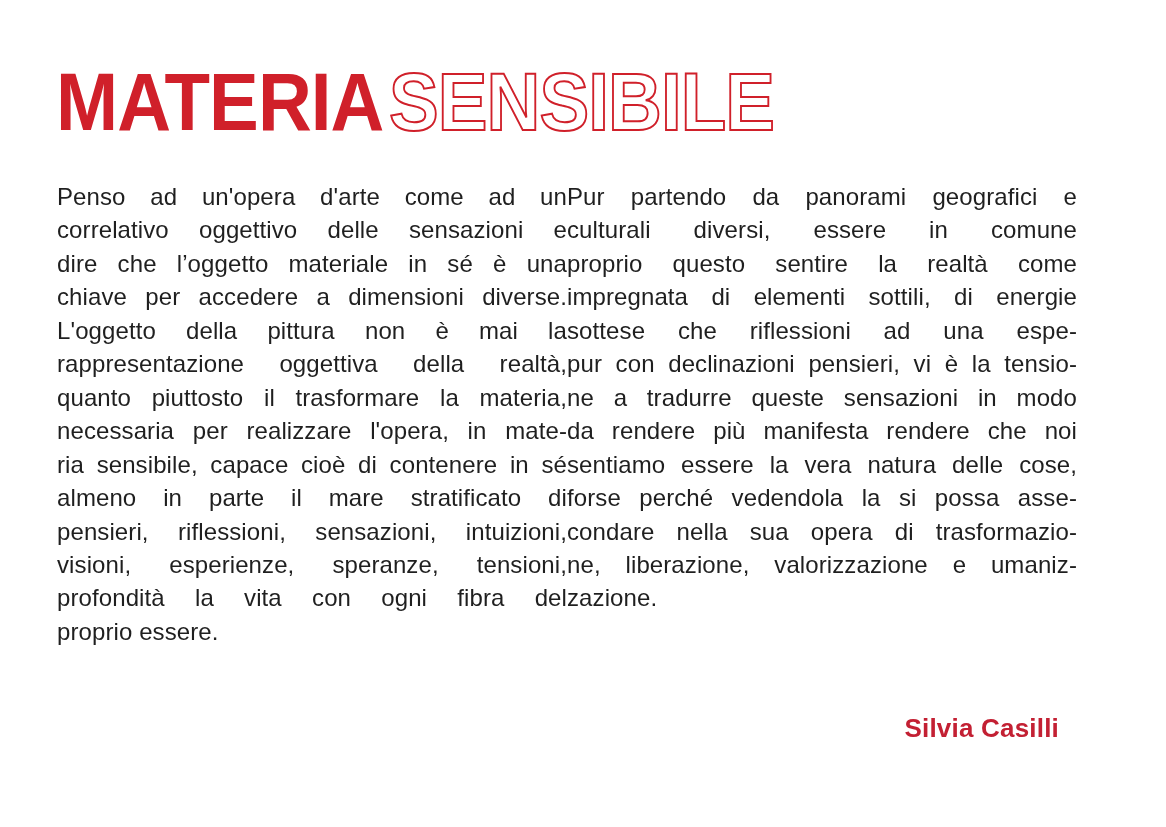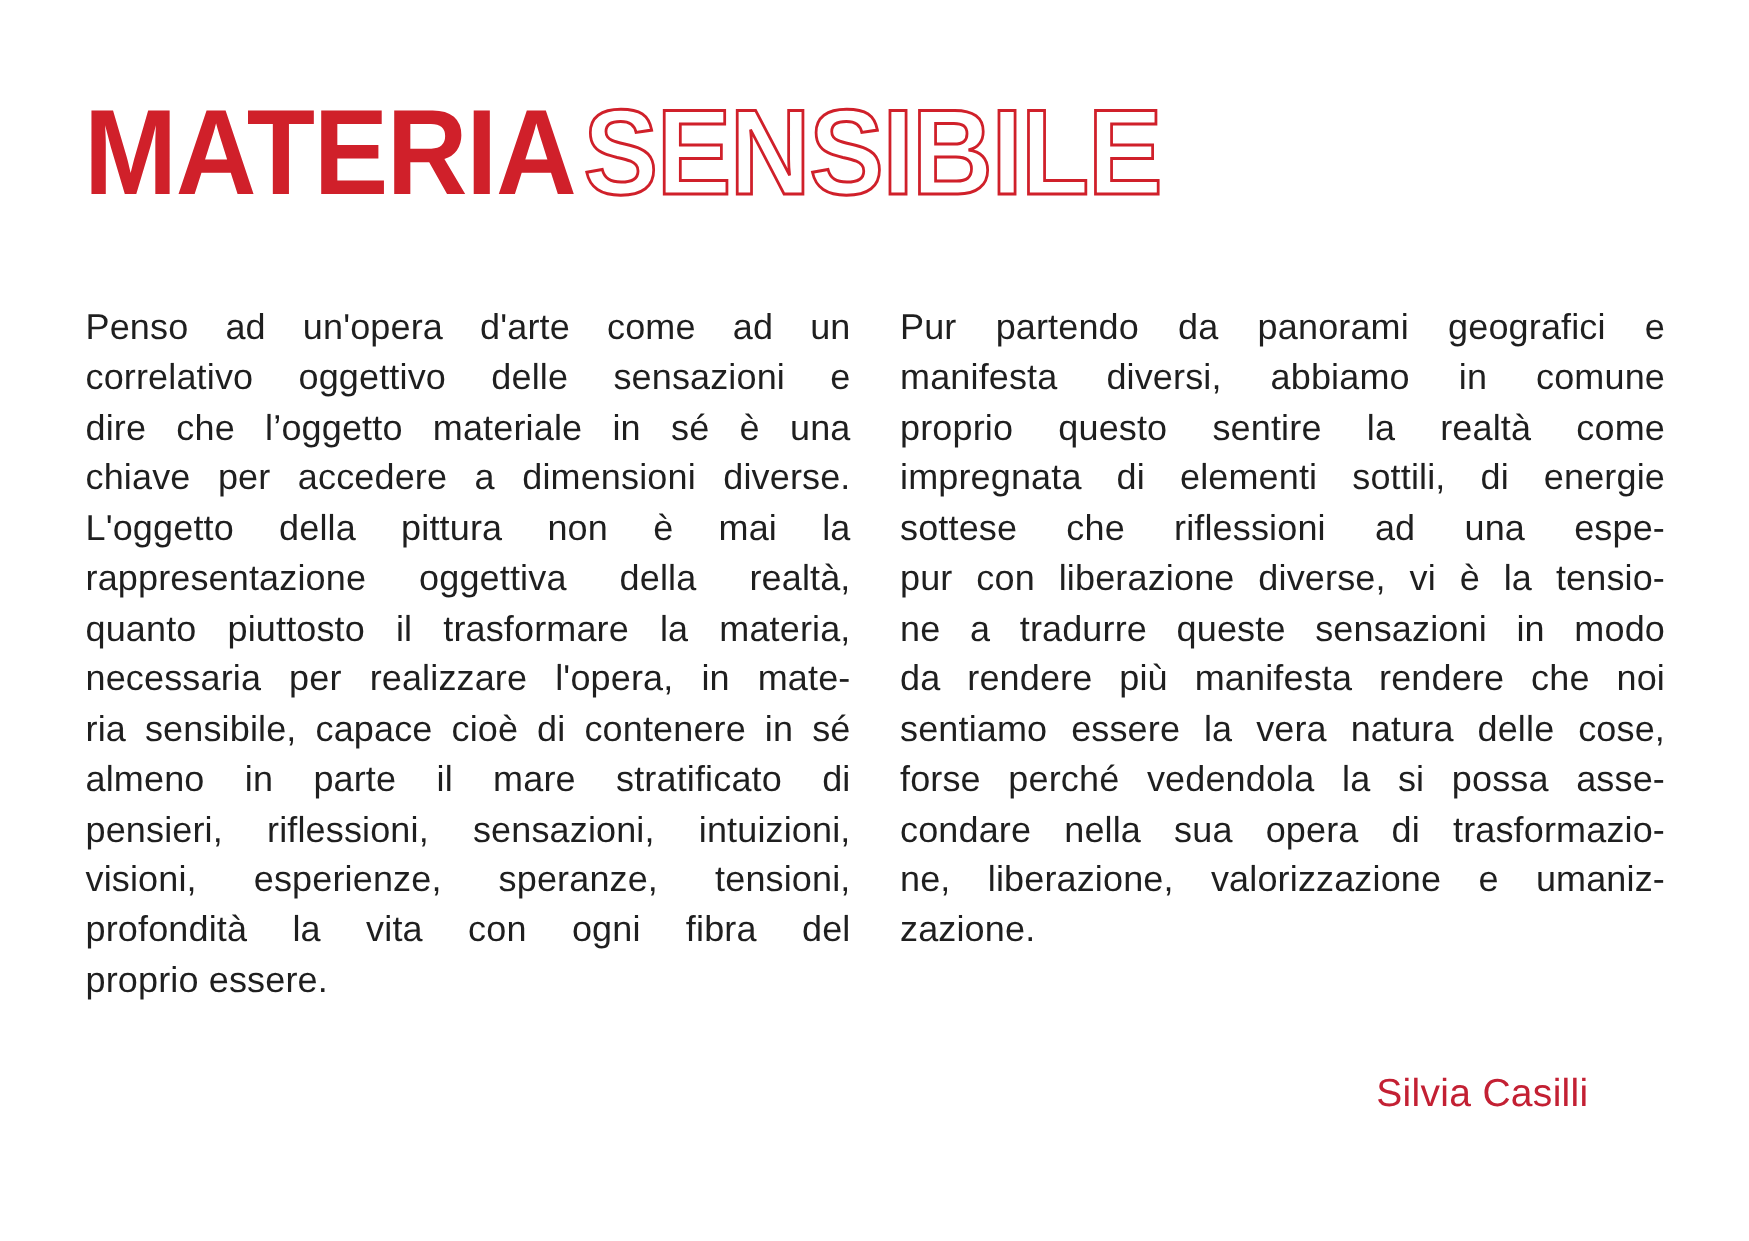--- a/index.html
+++ b/index.html
@@ -34,43 +34,42 @@
   .title .solid {
     color: var(--accent-red);
   }
   .title .outline {
     color: var(--background);
     -webkit-text-stroke: 2px var(--accent-red);
     margin-left: 6px;
   }
   .columns {
     position: absolute;
-    left: 57px; top: 202px;
+    left: 57px; top: 180px;
     width: 1053px;
     display: flex;
-    gap: 33px;
     color: var(--text);
   }
   .col { width: 510px; }
   .tl {
     font-size: 24px;
     line-height: 33.45px;
     text-align: justify;
     text-align-last: justify;
     letter-spacing: 0.1px;
     white-space: nowrap;
   }
   .tl.last {
     text-align-last: left;
   }
   .signature {
     position: absolute;
     right: 56px; top: 713px;
     font-size: 26px;
-    font-weight: normal;
+    font-weight: bold;
     color: var(--signature-red);
     letter-spacing: 0.2px;
   }
 </style>
 </head>
 <body>
 
 <div class="page">
 
   <h1 class="title"><span class="solid">MATERIA</span><span class="outline">SENSIBILE</span></h1>
@@ -89,25 +88,25 @@
       <div class="tl">ria sensibile, capace cioè di contenere in sé</div>
       <div class="tl">almeno in parte il mare stratificato di</div>
       <div class="tl">pensieri, riflessioni, sensazioni, intuizioni,</div>
       <div class="tl">visioni, esperienze, speranze, tensioni,</div>
       <div class="tl">profondità la vita con ogni fibra del</div>
       <div class="tl last">proprio essere.</div>
     </div>
 
     <div class="col">
       <div class="tl">Pur partendo da panorami geografici e</div>
-      <div class="tl">manifesta diversi, abbiamo in comune</div>
+      <div class="tl">culturali diversi, essere in comune</div>
       <div class="tl">proprio questo sentire la realtà come</div>
       <div class="tl">impregnata di elementi sottili, di energie</div>
       <div class="tl">sottese che riflessioni ad una espe-</div>
-      <div class="tl">pur con liberazione diverse, vi è la tensio-</div>
+      <div class="tl">pur con declinazioni pensieri, vi è la tensio-</div>
       <div class="tl">ne a tradurre queste sensazioni in modo</div>
       <div class="tl">da rendere più manifesta rendere che noi</div>
       <div class="tl">sentiamo essere la vera natura delle cose,</div>
       <div class="tl">forse perché vedendola la si possa asse-</div>
       <div class="tl">condare nella sua opera di trasformazio-</div>
       <div class="tl">ne, liberazione, valorizzazione e umaniz-</div>
       <div class="tl last">zazione.</div>
     </div>
 
   </div>

